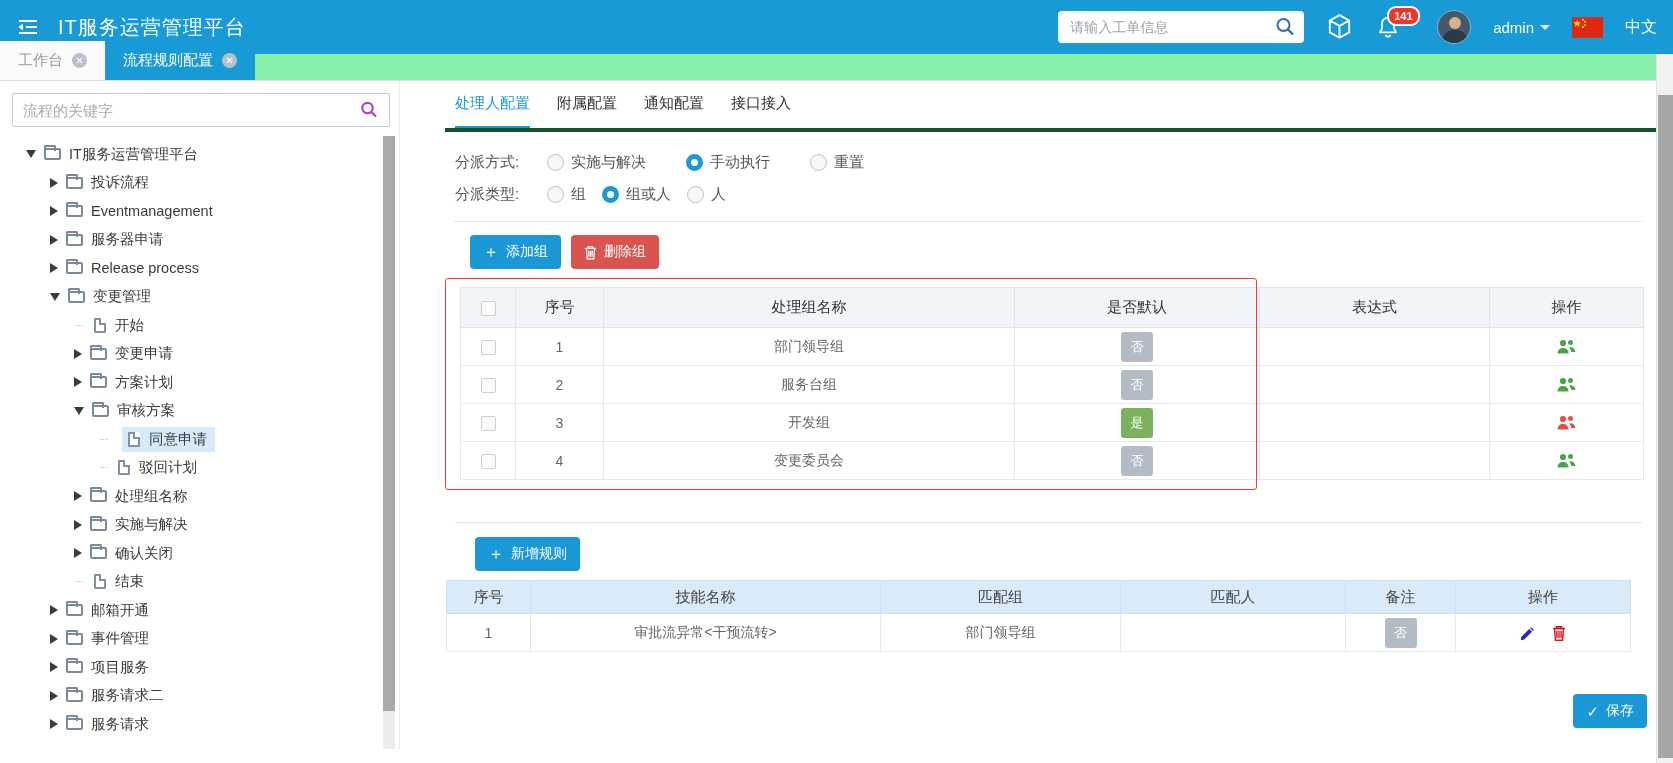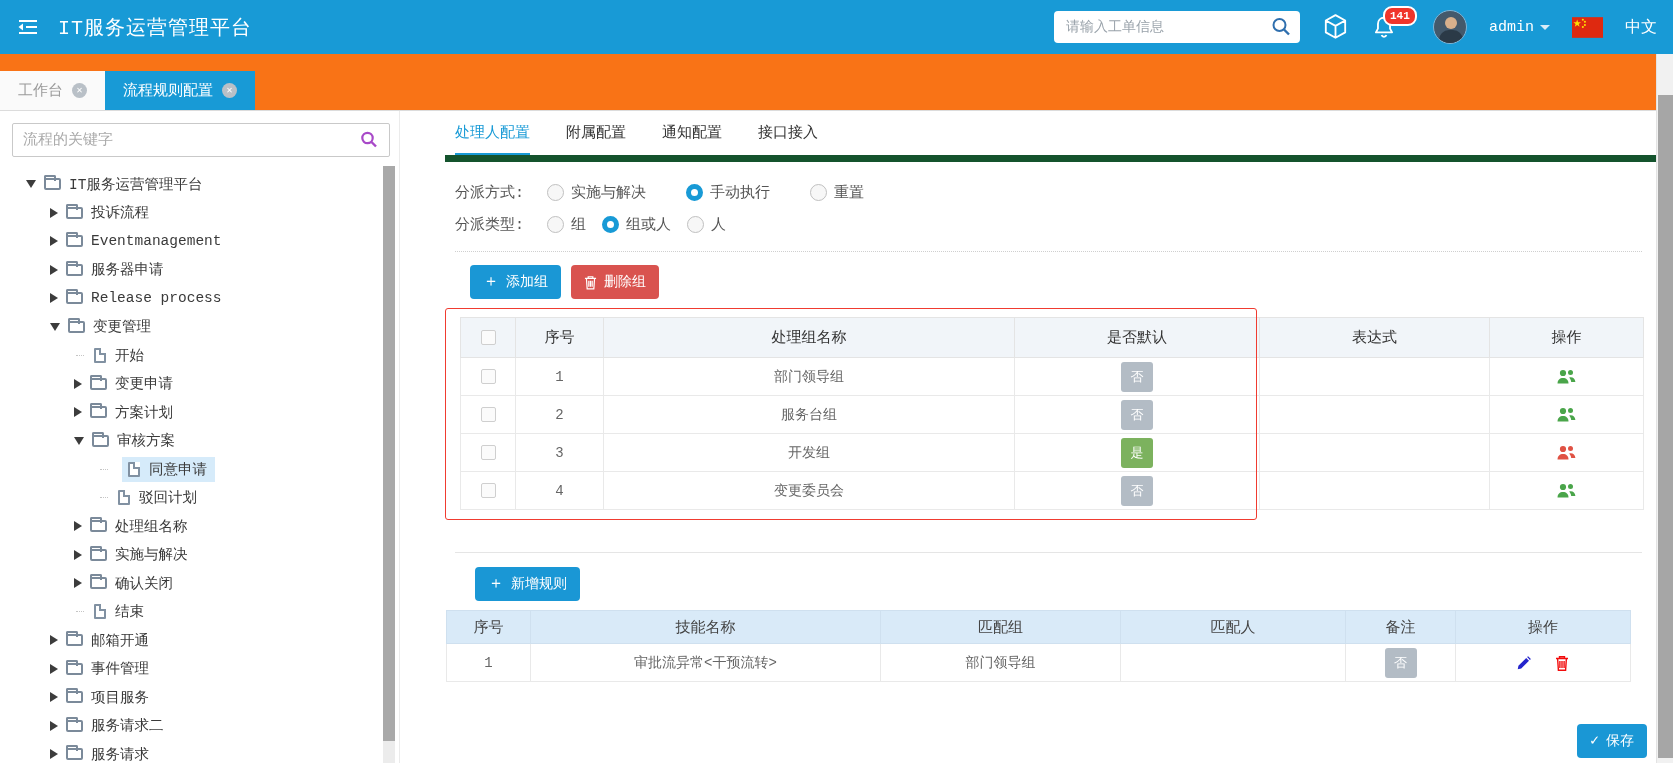--- a/index.html
+++ b/index.html
@@ -1,18 +1,18 @@
 <!DOCTYPE html>
 <html><head>
 <meta charset="utf-8">
 <style>
   *{box-sizing:border-box;margin:0;padding:0}
   html,body{background:#fff}
   .app{position:relative;width:1673px;height:763px;overflow:hidden;background:#fff;
-       font-family:Liberation Mono, monospace;font-size:14px;color:#333}
+       font-family:Liberation Sans, sans-serif;font-size:14px;color:#333}
 
   
   .hdr{height:54px;background:#189ad6;display:flex;align-items:center;padding:0 12px 0 16px}
   .hdr-left{display:flex;align-items:center;gap:18px}
   .app-title{color:#fff;font-size:20px;letter-spacing:1px}
   .hdr-right{margin-left:auto;display:flex;align-items:center;gap:22px;padding-right:4px}
   .hsearch{position:relative;width:246px;height:32px;background:#fff;border-radius:4px;
            display:flex;align-items:center;padding:0 34px 0 12px}
   .hsearch input{border:none;outline:none;width:100%;font-size:14px;color:#0f766e;background:transparent;
                  font-family:inherit}
@@ -22,21 +22,21 @@
   .nbadge{position:absolute;top:-8px;left:12px;background:#f0352b;color:#fff;font-size:11px;
           line-height:14px;padding:1px 5px;border-radius:9px;border:2px solid #fff;font-weight:bold}
   .avatar{width:34px;height:34px;border-radius:50%;background:#44596b;overflow:hidden;position:relative;border:1px solid #7fb6d8}
   .avatar::before{content:"";position:absolute;left:11px;top:6px;width:12px;height:12px;border-radius:50%;background:#d8b08c}
   .avatar::after{content:"";position:absolute;left:5px;top:19px;width:24px;height:14px;border-radius:10px 10px 0 0;background:#2b3a47}
   .adminbox{display:flex;align-items:center;gap:6px;color:#fff;font-size:15px}
   .caret-dn{width:0;height:0;border-left:5px solid transparent;border-right:5px solid transparent;border-top:5px solid #d8ecf7}
   .lang{color:#fff;font-size:16px}
 
   
-  .tabbar{height:57px;background:#f97316;display:flex;align-items:flex-end;border-bottom:1px solid #dcdcdc}
+  .tabbar{height:27px;background:#86efac;display:flex;align-items:flex-end;border-bottom:1px solid #dcdcdc}
   .wtab{height:39px;display:flex;align-items:center;gap:9px;padding:0 18px;font-size:15px;cursor:pointer}
   .wtab.inactive{background:#fafafa;color:#9b9b9b}
   .wtab.active{background:#189ad6;color:#fff}
   .tclose{width:15px;height:15px;border-radius:50%;background:#b9c0c7;color:#fff;font-size:10px;
           line-height:15px;text-align:center;display:inline-block}
 
   
   .cols{display:flex;height:668px}
   .sidebar{width:400px;position:relative;padding:12px 0 0 12px;border-right:1px solid #ebebeb}
   .sbsearch{width:378px;height:34px;border:1px solid #c9c9c9;border-radius:2px;display:flex;
@@ -55,21 +55,21 @@
   .fo{display:inline-block;width:17px;height:12px;border:2px solid #7b8a9a;border-radius:2px;position:relative;margin-right:8px;flex:none;background:#fff}
   .fo::before{content:"";position:absolute;top:-5px;left:-2px;width:8px;height:4px;border:2px solid #7b8a9a;border-bottom:none;border-radius:2px 2px 0 0}
   .fi{display:inline-block;width:12px;height:15px;border:2px solid #8191a2;border-radius:1px;position:relative;margin:0 9px 0 2px;flex:none;background:#fff}
   .fi::before{content:"";position:absolute;right:-2px;top:-2px;width:5px;height:5px;background:#fff;border-left:2px solid #8191a2;border-bottom:2px solid #8191a2}
 
   .sb-rail{position:absolute;right:4px;top:55px;bottom:0;width:12px;background:#ececec}
   .sb-thumb{position:absolute;top:0;left:0;width:12px;height:575px;background:#a9a9a9}
 
   
   .main{flex:1;position:relative;padding:0 17px 0 45px}
-  .mtabs{display:flex;gap:36px;height:51px;align-items:stretch;border-bottom:7px solid #14532d;padding-left:10px}
+  .mtabs{display:flex;gap:27px;height:51px;align-items:stretch;border-bottom:4px solid #14532d;padding-left:10px}
   .mtab{font-size:15px;display:flex;align-items:center;cursor:pointer;border-bottom:2px solid transparent;color:#333}
   .mtab.active{color:#189ad6;border-bottom:2px solid #189ad6}
 
   .frow{display:flex;align-items:flex-start;padding-left:10px;font-size:15px;color:#555}
   .frow.r1{margin-top:21px}
   .frow.r2{margin-top:13px}
   .flabel{width:92px;color:#555}
   .opt{display:flex;align-items:center;cursor:pointer}
   .r1 .opt{margin-right:40px}
   .r2 .opt{margin-right:16px}

